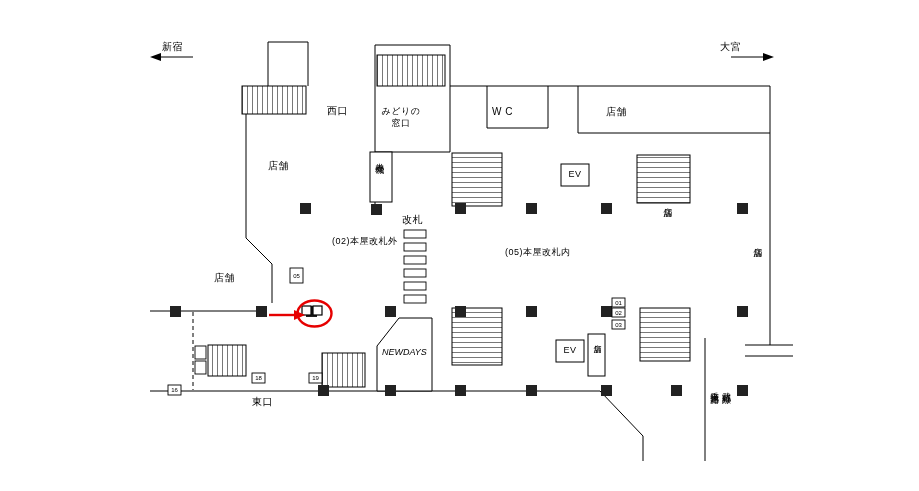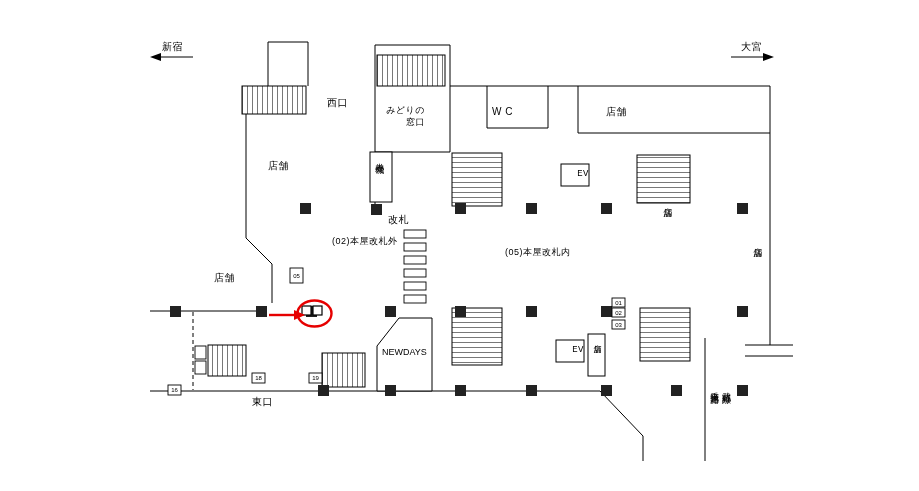--- a/index.html
+++ b/index.html
@@ -7,23 +7,23 @@
     position:relative;width:919px;height:491px;background:#ffffff;overflow:hidden;
     font-family:"Liberation Sans","DejaVu Sans",sans-serif;color:#000;
   }
   .stage svg{position:absolute;left:0;top:0;}
   .lbl{
     position:absolute;font-size:10px;line-height:1.3;white-space:pre-line;
     color:#000;letter-spacing:0.5px;
   }
   .s9{font-size:9px;}
   .s8{font-size:8px;}
-  .ctr{text-align:right;font-family:Liberation Mono, monospace;}
+  .ctr{text-align:center;}
   .v{writing-mode:vertical-rl;text-orientation:upright;letter-spacing:1px;}
-  .it{letter-spacing:0;}
+  .it{font-style:italic;letter-spacing:0;}
   .num{
     position:absolute;font-size:6px;line-height:1;text-align:center;
     letter-spacing:0;color:#000;
   }
 </style>
 </head>
 <body>
 
 <div class="stage">
 
@@ -133,30 +133,30 @@
       <line x1="160" y1="57" x2="193" y2="57" stroke="#000" stroke-width="1"></line>
       <polygon points="161,53 150,57 161,61" fill="#000"></polygon>
     </g>
     <g>
       <line x1="731" y1="57" x2="764" y2="57" stroke="#000" stroke-width="1"></line>
       <polygon points="763,53 774,57 763,61" fill="#000"></polygon>
     </g>
   </svg>
 
   <div class="lbl" style="left:162px;top:40px">新宿</div>
-  <div class="lbl" style="left:741px;top:40px">大宮</div>
+  <div class="lbl" style="left:720px;top:40px">大宮</div>
 
-  <div class="lbl" style="left:327px;top:96px">西口</div>
+  <div class="lbl" style="left:327px;top:104px">西口</div>
   <div class="lbl s9 ctr" style="left:377px;top:106px;width:48px">みどりの
 窓口</div>
   <div class="lbl" style="left:492px;top:105px">W C</div>
   <div class="lbl" style="left:606px;top:105px">店舗</div>
   <div class="lbl" style="left:268px;top:159px">店舗</div>
   <div class="lbl v s9" style="left:373px;top:156px">券売機</div>
-  <div class="lbl" style="left:388px;top:213px">改札</div>
+  <div class="lbl" style="left:402px;top:213px">改札</div>
   <div class="lbl s9" style="left:332px;top:236px">(02)本屋改札外</div>
   <div class="lbl s9" style="left:505px;top:247px">(05)本屋改札内</div>
   <div class="lbl s9 ctr" style="left:561px;top:169px;width:28px">EV</div>
   <div class="lbl v s9" style="left:661px;top:200px">店舗</div>
   <div class="lbl v s9" style="left:751px;top:240px">店舗</div>
   <div class="lbl" style="left:214px;top:271px">店舗</div>
   <div class="lbl s9 it" style="left:382px;top:347px">NEWDAYS</div>
   <div class="lbl s9 ctr" style="left:556px;top:345px;width:28px">EV</div>
   <div class="lbl v s8" style="left:591px;top:338px">店舗</div>
   <div class="lbl" style="left:252px;top:395px">東口</div>

